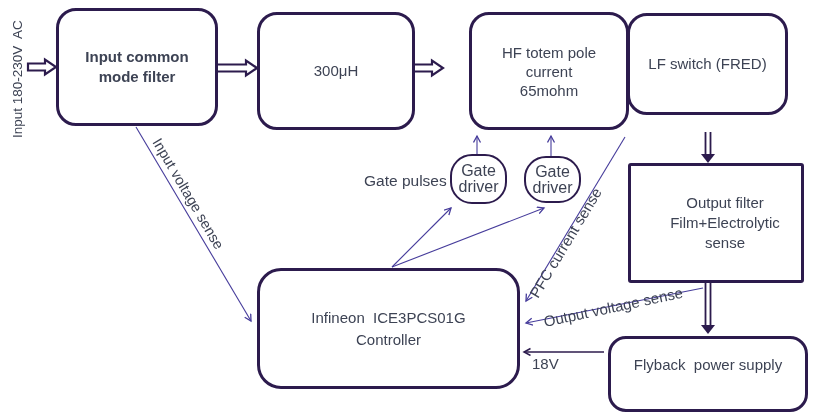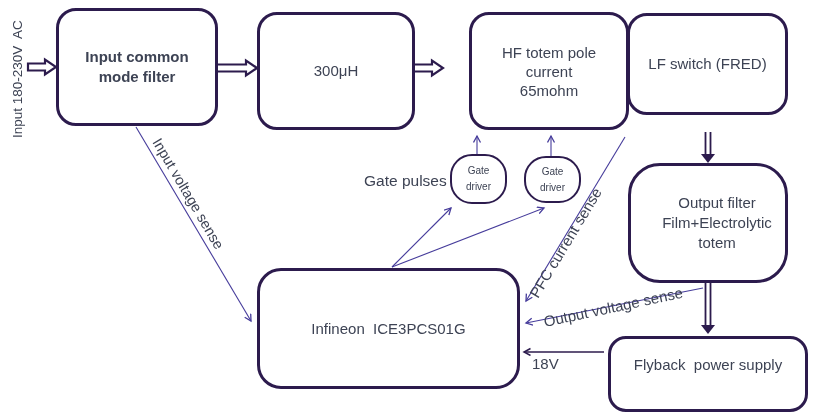--- a/index.html
+++ b/index.html
@@ -21,21 +21,21 @@
   .box{
     position:absolute;box-sizing:border-box;
     background:var(--box-fill);
     border:3px solid var(--box-border);
     border-radius:20px;
     display:flex;flex-direction:column;justify-content:center;align-items:center;
     text-align:center;
     font-size:15px;line-height:20px;
   }
   .box .line{white-space:pre;}
-  .small{border-width:2.5px;border-radius:22px;font-size:10px;line-height:16px;}
+  .small{border-width:2.5px;border-radius:22px;font-size:16px;line-height:16px;}
   .freelabel{fill:var(--text);font-family:"Liberation Sans",sans-serif;white-space:pre;}
   .holl{fill:#ffffff;stroke:var(--box-border);stroke-width:2.2;stroke-linejoin:miter;}
   .dshaft{stroke:var(--box-border);stroke-width:1.8;fill:none;}
   .dhead{fill:var(--box-border);stroke:none;}
   .wire{stroke:var(--wire);stroke-width:1.1;fill:none;marker-end:url(#mk-wire);}
   .wire-dark{stroke:var(--box-border);stroke-width:1.5;fill:none;marker-end:url(#mk-dark);}
   #mk-wire path{stroke:var(--wire);fill:none;stroke-width:1.3;}
   #mk-dark path{stroke:var(--box-border);fill:none;stroke-width:1.5;}
 </style>
 </head>
@@ -110,25 +110,26 @@
     <div class="line">driver</div>
   </div>
 
   <div class="box small" style="left:524px;top:156px;width:57px;height:47px;">
     <div class="line">Gate</div>
     <div class="line">driver</div>
   </div>
 
   <div class="box" style="left:257px;top:268px;width:263px;height:121px;border-radius:24px;line-height:22px;">
     <div class="line">Infineon  ICE3PCS01G</div>
+    <div class="line">Controller</div>
   </div>
 
-  <div class="box" style="left:628px;top:163px;width:160px;height:120px;border-radius:32px;padding-left:18px;">
+  <div class="box" style="left:628px;top:163px;width:176px;height:120px;border-radius:3px;padding-left:18px;">
     <div class="line">Output filter</div>
     <div class="line">Film+Electrolytic</div>
-    <div class="line">totem</div>
+    <div class="line">sense</div>
   </div>
 
   <div class="box" style="left:608px;top:336px;width:200px;height:76px;border-radius:18px;padding-bottom:18px;">
     <div class="line">Flyback  power supply</div>
   </div>
 
 </div>
 
 </body></html>

